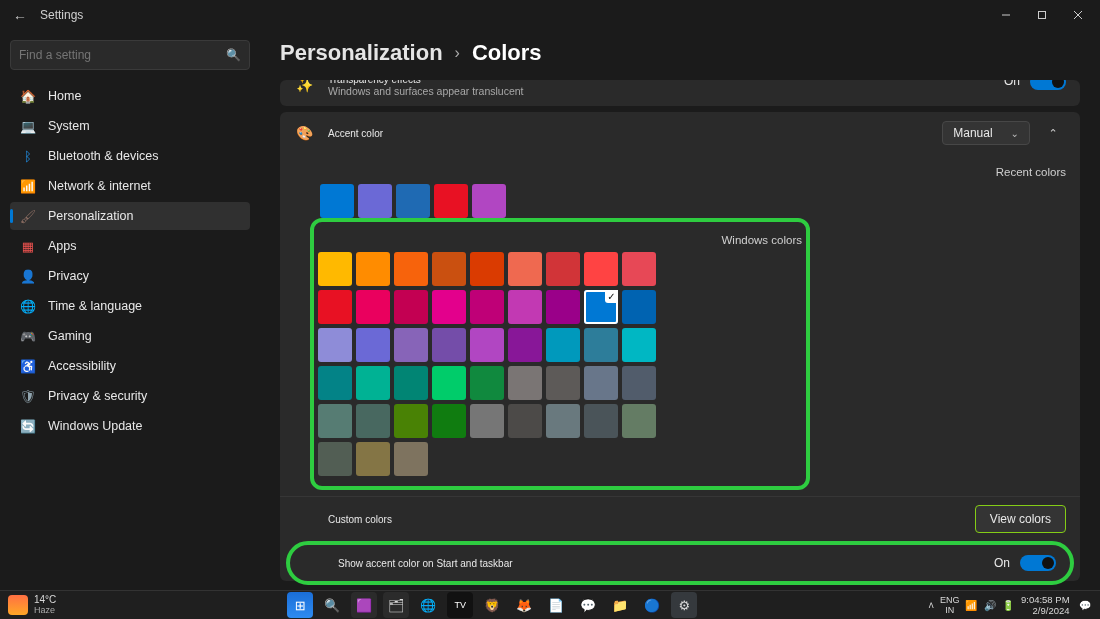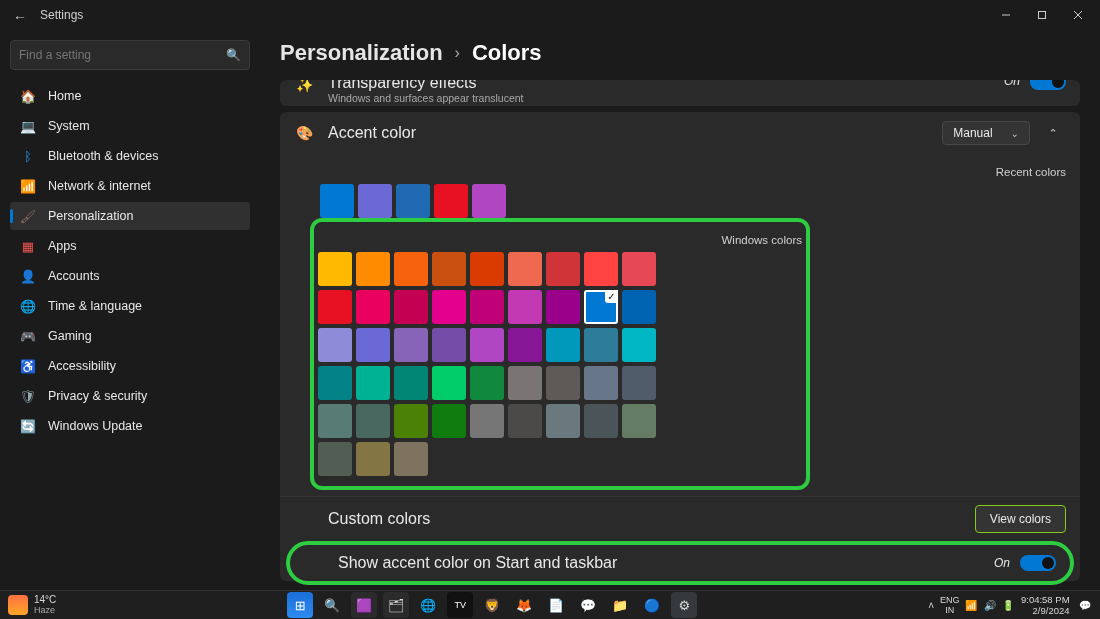--- a/index.html
+++ b/index.html
@@ -41,26 +41,26 @@
   
   .content { flex: 1; padding: 2px 20px 0 20px; height: 560px; overflow: hidden; }
   .breadcrumb { display: flex; align-items: center; gap: 12px; margin: 8px 0 14px 0; }
   .breadcrumb .parent { font-weight: 600; font-size: 22px; color: #e5e5e5; }
   .breadcrumb .sep { font-size: 16px; color: #aaa; }
   .breadcrumb .cur { font-weight: 600; font-size: 22px; color: #fff; }
 
   .panel { background: #2a2a2a; border-radius: 6px; margin-bottom: 6px; }
   .row { display: flex; align-items: center; padding: 8px 14px; min-height: 36px; font-size: 12px; }
   .row .ricon { width: 22px; height: 22px; margin-right: 12px; display: flex; align-items: center; justify-content: center; color: #c8c8c8; font-size: 14px; }
-  .row .rtitle { font-size: 16px; }
+  .row .rtitle { font-size: 10px; }
   .row .rsub { font-size: 10.5px; color: #a8a8a8; }
   .row .grow { flex: 1; }
   .toggle { width: 36px; height: 16px; border-radius: 10px; background: #0078d4; position: relative; margin-left: 10px; }
   .toggle::after { content: ""; position: absolute; width: 12px; height: 12px; background: #111; border-radius: 50%; top: 2px; right: 2px; }
-  .onlabel { font-size: 12px; margin-left: 10px; font-style: italic; }
+  .onlabel { font-size: 12px; margin-left: 10px; }
 
   .dropdown { background: #343434; border: 1px solid #474747; border-radius: 4px; padding: 4px 10px; font-size: 12px; display: flex; align-items: center; gap: 18px; }
   .chev { color: #bbb; font-size: 10px; }
   .expand { width: 26px; height: 26px; display: flex; align-items: center; justify-content: center; margin-left: 10px; color: #ccc; font-size: 11px; }
 
   .inner { padding: 6px 14px 10px 40px; text-align: right; }
   .seclabel { font-size: 11.5px; color: #d0d0d0; margin: 6px 0 6px 0; }
   .swatchrow { display: flex; gap: 4px; margin-bottom: 4px; }
   .swatch { width: 34px; height: 34px; border-radius: 3px; position: relative; }
   .swatch.sel { outline: 2px solid #fff; outline-offset: -2px; }
@@ -137,21 +137,21 @@
       <div class="navitem active">
           <span class="nicon ic-pers">🖌</span>
           <span>Personalization</span>
         </div>
       <div class="navitem">
           <span class="nicon ic-apps">▦</span>
           <span>Apps</span>
         </div>
       <div class="navitem">
           <span class="nicon ic-acc">👤</span>
-          <span>Accounts</span>
+          <span>Privacy</span>
         </div>
       <div class="navitem">
           <span class="nicon ic-time">🌐</span>
           <span>Time &amp; language</span>
         </div>
       <div class="navitem">
           <span class="nicon ic-game">🎮</span>
           <span>Gaming</span>
         </div>
       <div class="navitem">

